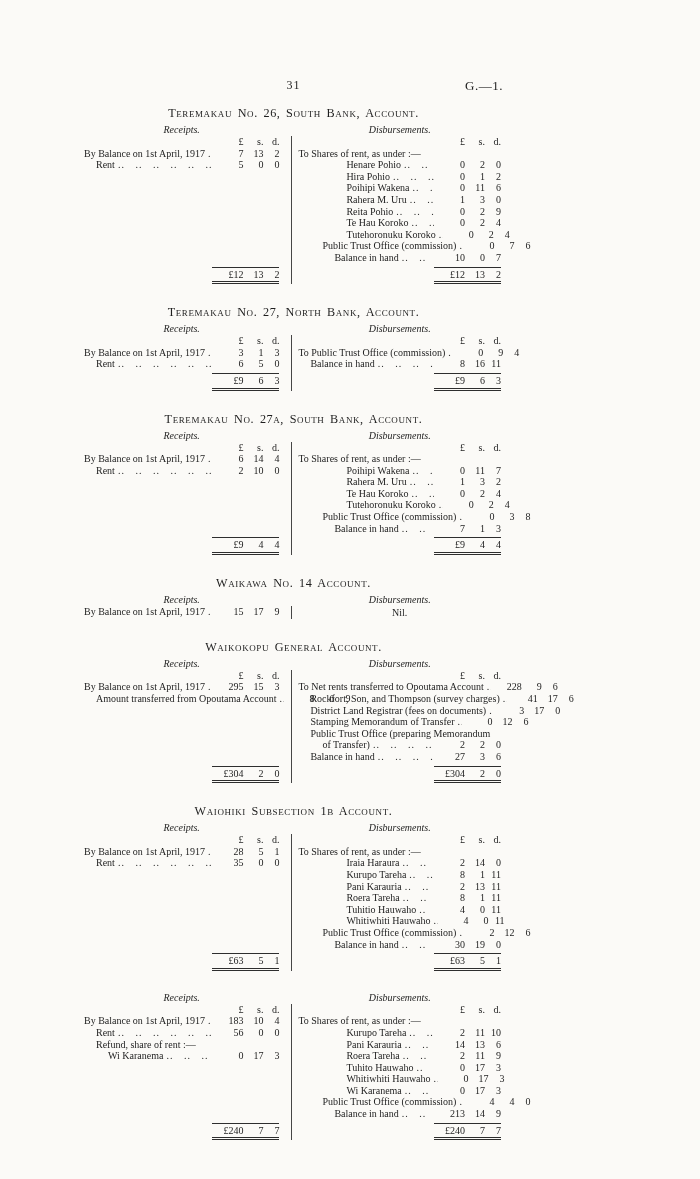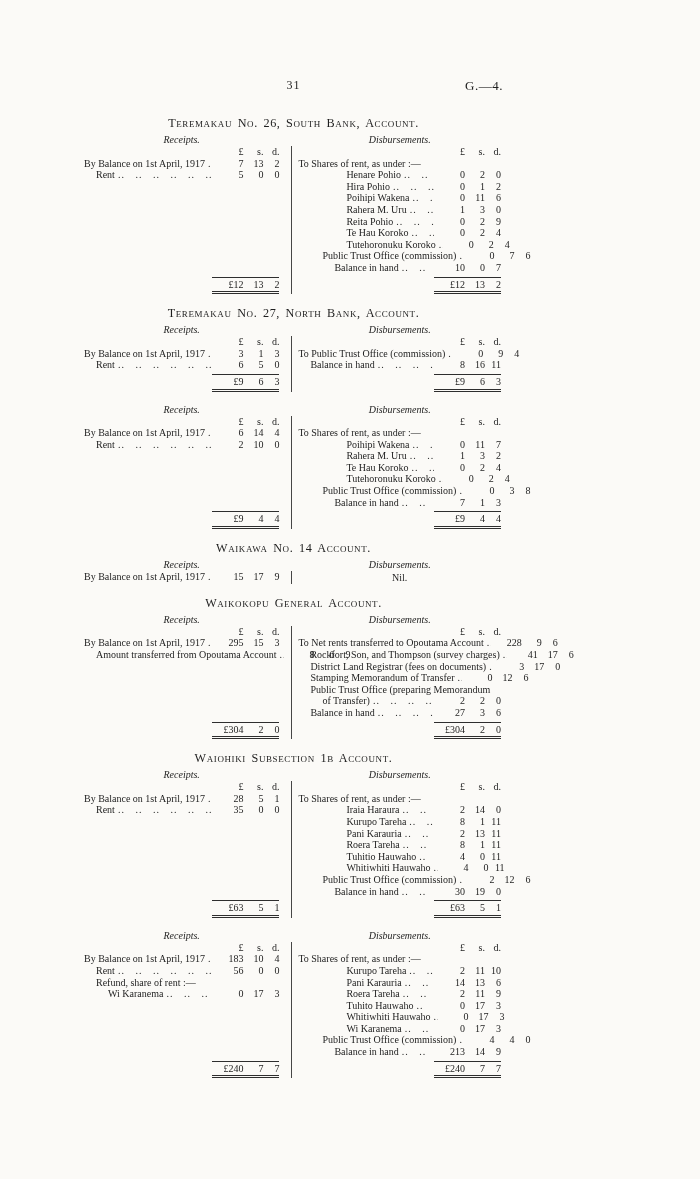--- a/index.html
+++ b/index.html
@@ -9,22 +9,22 @@
     font-family:"Liberation Serif","DejaVu Serif",serif;
     color:#1e1e1e;
     overflow:hidden;
   }
   .page { box-sizing:border-box; width:560px; padding:78px 57px 0 84px; }
 
   .page-header { position:relative; height:18px; }
   .page-number { position:absolute; left:50%; transform:translateX(-50%); font-size:12px; letter-spacing:1px; }
   .doc-ref { position:absolute; right:0; top:0; font-size:13px; letter-spacing:0.5px; }
 
-  .account { margin-top:12px; }
-  .account:first-child { margin-top:20px; }
+  .account { margin-top:21px; }
+  .account:first-child { margin-top:10px; }
   .title {
     margin:0 0 3px 0; font-weight:400; font-size:12.2px;
     font-variant:small-caps; letter-spacing:0.6px; word-spacing:2px;
     text-align:center;
   }
 
   .cols { display:flex; align-items:stretch; }
   .col { display:flex; flex-direction:column; box-sizing:border-box; }
   .col.left  { width:49.5%; padding-right:12px; }
   .col.right { width:50.5%; padding-left:7px; padding-right:2px; position:relative; }
@@ -54,21 +54,21 @@
     border-top:1px solid #2e2e2e; border-bottom:3px double #2e2e2e;
     padding:1px 0 1px 3px; font-size:10px; line-height:11.6px;
   }
 </style>
 </head>
 <body>
 
 <div class="page">
   <div class="page-header">
     <span class="page-number">31</span>
-    <span class="doc-ref">G.—4.</span>
+    <span class="doc-ref">G.—1.</span>
   </div>
   <div id="sections">
       <section class="account">
         <h2 class="title">Teremakau No. 26, South Bank, Account.</h2>
         <div class="cols">
           <div class="col left">
             <div class="col-head"><span class="head-label">Receipts.</span></div>
             <div class="row mh">
               <span class="fill"></span>
               <span class="amt">
@@ -282,20 +282,21 @@
               <span class="total-box">
                 <span class="p">£9</span>
                 <span class="s">6</span>
                 <span class="d">3</span>
               </span>
             </div>
           </div>
         </div>
       </section>
       <section class="account">
+        <h2 class="title">Teremakau No. 27a, South Bank, Account.</h2>
         <div class="cols">
           <div class="col left">
             <div class="col-head"><span class="head-label">Receipts.</span></div>
             <div class="row mh">
               <span class="fill"></span>
               <span class="amt">
                 <span class="p">£</span>
                 <span class="s">s.</span>
                 <span class="d">d.</span>
               </span>

